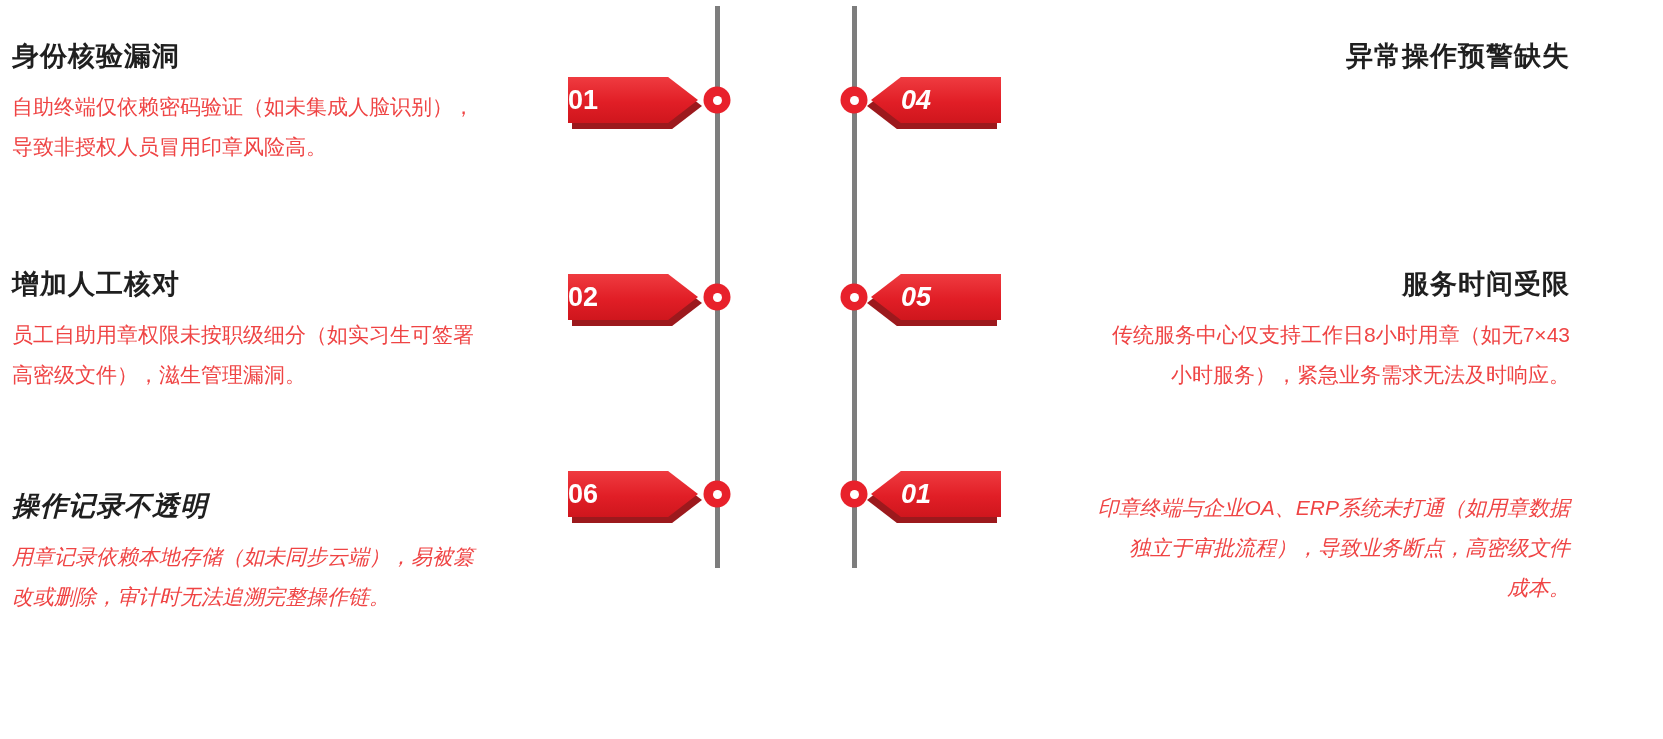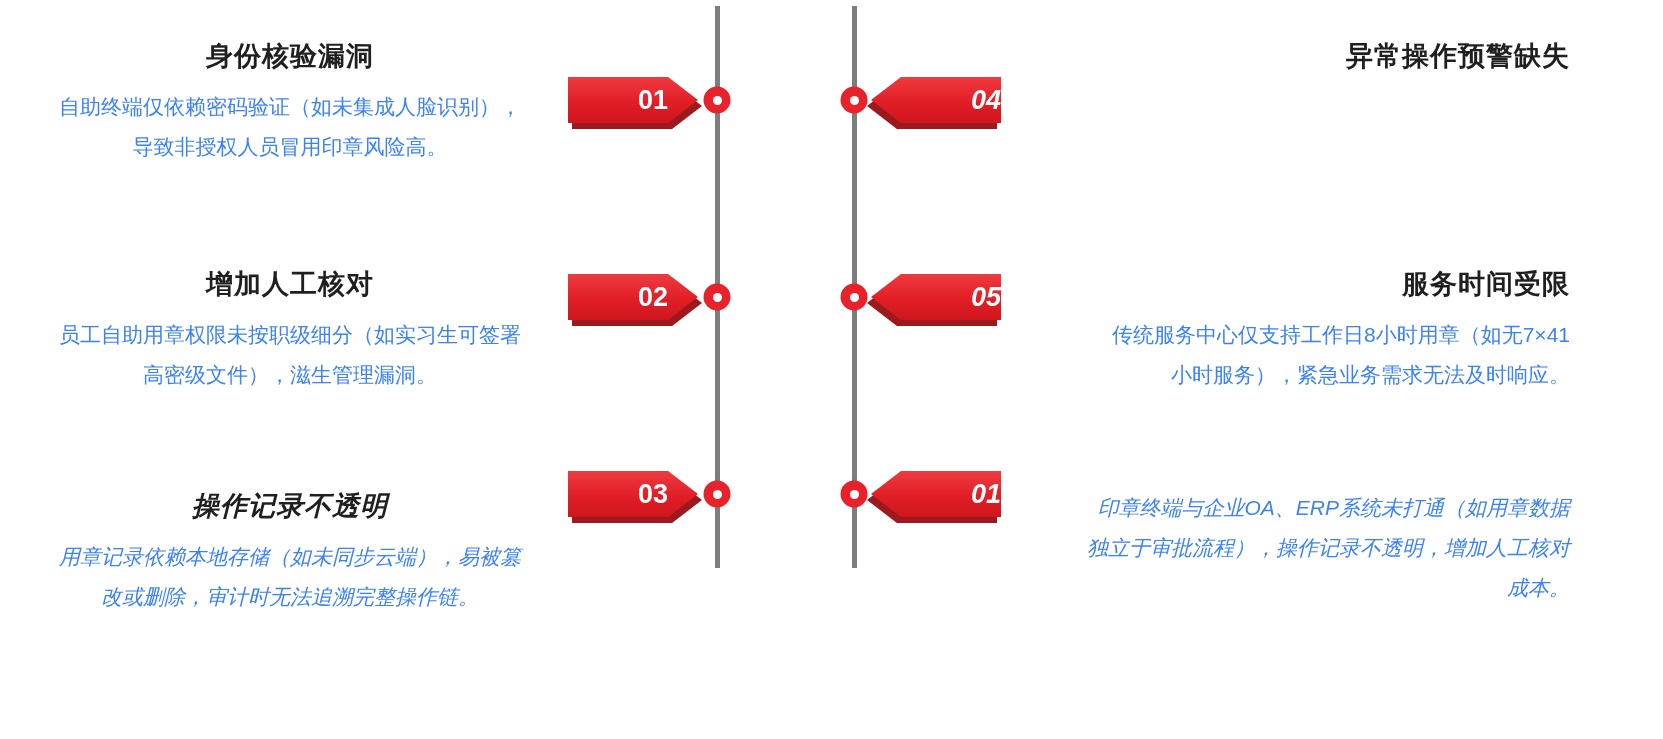--- a/index.html
+++ b/index.html
@@ -78,47 +78,47 @@
     background: linear-gradient(180deg, #ef3b40 0%, #e11e26 55%, #cf161d 100%);
   }
   .tag .num {
     position: absolute;
     top: 0;
     height: 46px;
     line-height: 46px;
     color: #ffffff;
     font-size: 27px;
     font-weight: bold;
-    text-align: right;
+    text-align: left;
   }
   .tag.left .num  { left: 0;  width: 100px; }
   .tag.right .num { right: 0; width: 100px; }
   .tag.left  { left: 568px; }
   .tag.right { left: 871px; font-style: italic; }
   .tag.ty1 { top: 77px; }
   .tag.ty2 { top: 274px; }
   .tag.ty3 { top: 471px; }
 
   
   .item {
     position: absolute;
     width: 556px;
   }
-  .item.side-left  { left: 12px;  text-align: center; }
+  .item.side-left  { left: 12px;  text-align: left; }
   .item.side-right { left: 1030px; width: 540px; text-align: right; }
   .item .title {
     font-size: 27px;
     font-weight: bold;
     color: #1f1f1f;
     margin-bottom: 13px;
     letter-spacing: 1px;
   }
   .item .desc {
     font-size: 21px;
-    color: #3b82f6;
+    color: #ef4444;
     line-height: 40px;
   }
   .row-a { top: 38px; }
   .row-b { top: 266px; }
   .row-c { top: 488px; font-style: italic; }
 </style>
 </head>
 <body>
 
 <div class="canvas">
@@ -139,21 +139,21 @@
     <span class="num">01</span>
   </div>
   <div class="tag left ty2">
     <span class="shadow"></span>
     <span class="face"></span>
     <span class="num">02</span>
   </div>
   <div class="tag left ty3">
     <span class="shadow"></span>
     <span class="face"></span>
-    <span class="num">03</span>
+    <span class="num">06</span>
   </div>
 
   <div class="tag right ty1">
     <span class="shadow"></span>
     <span class="face"></span>
     <span class="num">04</span>
   </div>
   <div class="tag right ty2">
     <span class="shadow"></span>
     <span class="face"></span>
@@ -189,26 +189,26 @@
     </div>
   </div>
 
   <div class="item side-right row-a">
     <div class="title">异常操作预警缺失</div>
   </div>
 
   <div class="item side-right row-b">
     <div class="title">服务时间受限</div>
     <div class="desc">
-      <div>传统服务中心仅支持工作日8小时用章（如无7×41</div>
+      <div>传统服务中心仅支持工作日8小时用章（如无7×43</div>
       <div>小时服务），紧急业务需求无法及时响应。</div>
     </div>
   </div>
 
   <div class="item side-right row-c">
     <div class="desc">
       <div>印章终端与企业OA、ERP系统未打通（如用章数据</div>
-      <div>独立于审批流程），操作记录不透明，增加人工核对</div>
+      <div>独立于审批流程），导致业务断点，高密级文件</div>
       <div>成本。</div>
     </div>
   </div>
 
 </div>
 
 </body></html>

